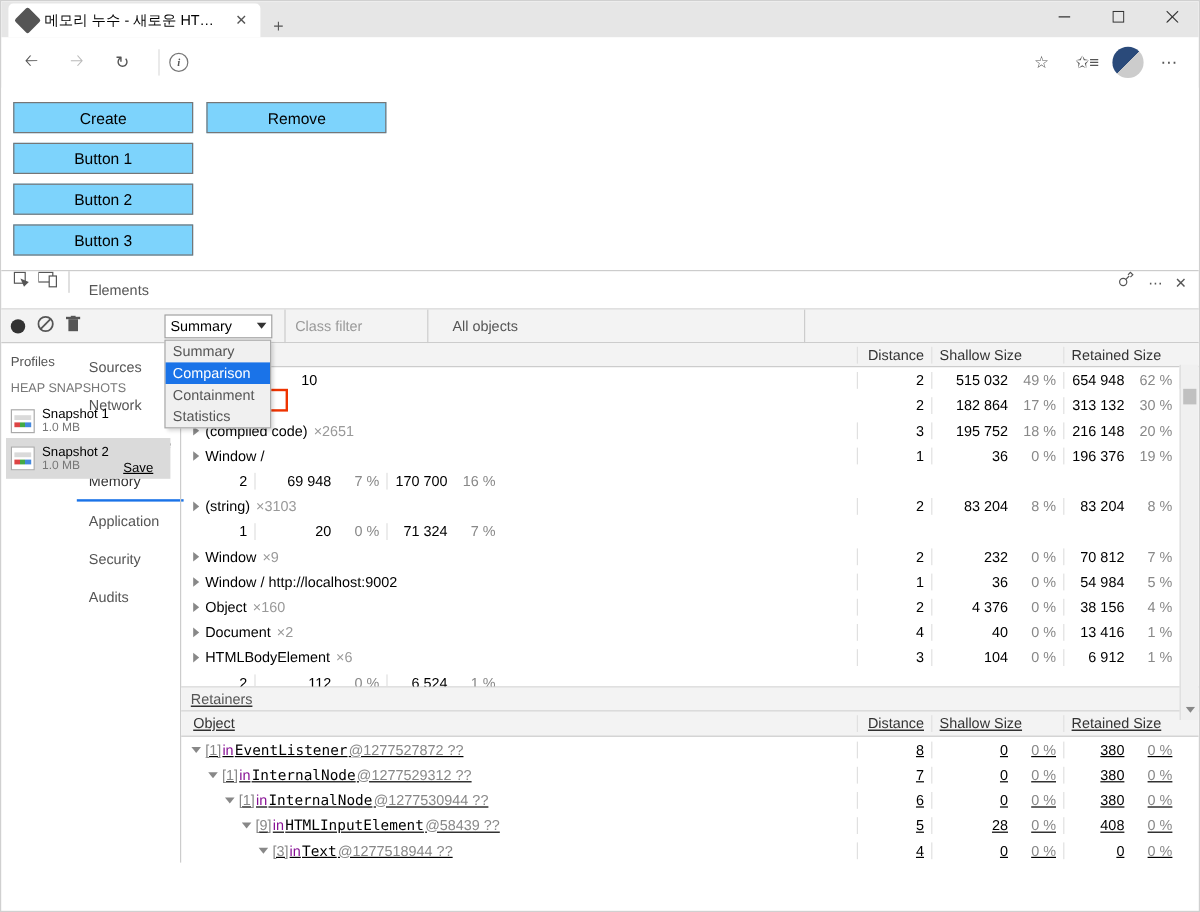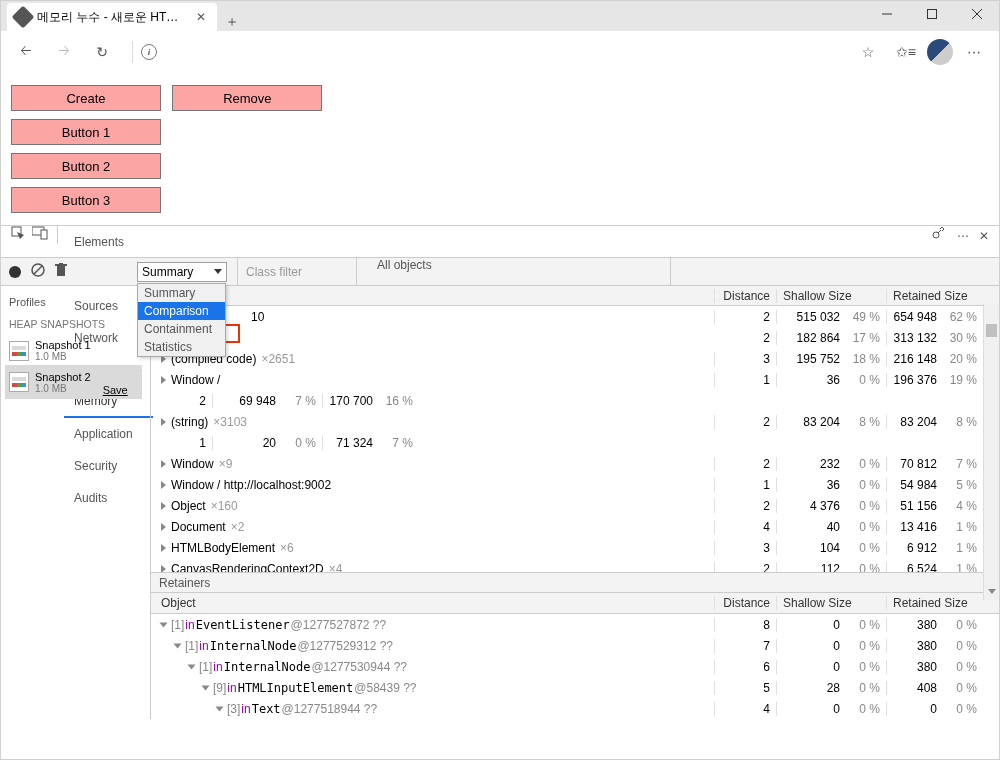--- a/index.html
+++ b/index.html
@@ -16,38 +16,38 @@
 .toolbar { height:42px; display:flex; align-items:center; padding:0 8px; gap:4px;}
 .tb-btn { width:34px; height:34px; display:flex; align-items:center; justify-content:center; color:#555; border-radius:4px; font-size:14px;}
 .tb-btn.disabled { color:#bbb; }
 .addr { flex:1; display:flex; align-items:center; height:30px; gap:8px; padding:0 4px;}
 .url-icon {width:16px;height:16px;border:1px solid #777;border-radius:50%;display:flex;align-items:center;justify-content:center;font-size:9px;font-family:serif;font-style:italic;font-weight:bold;color:#555;}
 .url { font-size:14px;}
 .url .host { color:#000; }
 .url .path { color:#595959; }
 .avatar { width:26px; height:26px; border-radius:50%; background:linear-gradient(135deg,#2a4a7a 50%,#ccc 50%); }
 .page { padding:8px 10px; background:#fff;}
-.page-btn { width:150px; height:26px; background:#fca5a5; border:1px solid #767676; font-size:13px; margin:4px 8px 4px 0; display:inline-block; font-family:Arial;}
+.page-btn { width:150px; height:26px; background:#7dd3fc; border:1px solid #767676; font-size:13px; margin:4px 8px 4px 0; display:inline-block; font-family:Arial;}
 .dev { border-top:1px solid #ccc; display:flex; flex-direction:column; height:494px;}
 .dev-tabs { display:flex; align-items:flex-start; height:32px; border-bottom:1px solid #ccc; gap:0; font-size:12px; color:#333; padding-left:6px;}
 .dev-tabs .ic { width:22px; text-align:center; color:#555;}
 .dev-tab { padding:0 10px; height:32px; display:flex; align-items:center; color:#555;}
 .dev-tab.active { color:#333; border-bottom:2px solid #1a73e8;}
 .dev-right { margin-left:auto; display:flex; align-items:center; gap:10px; padding-right:10px; color:#555;}
 .mem-toolbar { height:28px; display:flex; align-items:center; border-bottom:1px solid #ccc; background:#f3f3f3; gap:10px; padding-left:8px;}
 .rec { width:12px; height:12px; background:#333; border-radius:50%;}
 .clear { color:#555;}
 .trash { color:#555;}
 .select { margin-left:60px; height:20px; min-width:90px; border:1px solid #a0a0a0; background:#fff; padding:0 4px; display:flex; align-items:center; justify-content:space-between; position:relative;}
 .select .tri { border-left:4px solid transparent; border-right:4px solid transparent; border-top:5px solid #333;}
 .dropdown { position:absolute; top:20px; left:-1px; background:#f0f0f0; border:1px solid #aaa; width:89px; z-index:10; box-shadow:2px 2px 3px rgba(0,0,0,0.15);}
 .dropdown div { padding:2px 6px; font-size:12px; color:#555;}
 .dropdown div.sel { background:#1a73e8; color:#fff;}
 .clfilter { border-right:1px solid #ccc; height:28px; padding:0 12px 0 8px; display:flex; align-items:center; color:#999; width:120px; border-left:1px solid #ccc;}
-.allobj { padding:0 10px; display:flex; align-items:flex-start; color:#555; height:28px; border-right:1px solid #ccc; width:304px; justify-content:space-between;}
+.allobj { padding:0 10px; display:flex; align-items:center; color:#555; height:28px; border-right:1px solid #ccc; width:304px; justify-content:space-between;}
 .mem-body { flex:1; display:flex; overflow:hidden;}
 .sidebar { width:150px; border-right:1px solid #ccc; padding:10px 8px; font-size:11.5px;}
 .sidebar .h { color:#555; margin-bottom:10px; font-size:11px;}
 .sidebar .sh { color:#777; font-size:10.5px; margin-bottom:6px;}
 .snap { display:flex; align-items:center; gap:6px; padding:3px 4px; margin-left:-4px;}
 .snap .ic { width:20px; height:20px; background:#fff; border:1px solid #aaa; position:relative;}
 .snap .ic::after { content:""; position:absolute; left:2px; right:2px; top:10px; height:4px; background:linear-gradient(90deg,#d44 33%,#4a4 33% 66%,#48d 66%);}
 .snap .ic::before{content:"";position:absolute;left:2px;right:2px;top:4px;height:4px;background:#dadada;}
 .snap.sel { background:#dadada;}
 .snap .txt { display:flex; flex-direction:column;}
@@ -61,21 +61,21 @@
 .col-d { width:62px; text-align:right; padding-right:6px; border-right:1px solid #e0e0e0;}
 .col-s { width:110px; padding-right:6px; border-right:1px solid #e0e0e0; display:flex; justify-content:flex-end; gap:8px;}
 .col-r { width:112px; padding-right:22px; display:flex; justify-content:flex-end; gap:8px;}
 .pct { color:#888; width:32px; text-align:right;}
 .num { text-align:right;}
 .gridbody {overflow:hidden;}
 .gridrow .col-c { display:flex; align-items:center; gap:1px;}
 .tri2 { display:inline-block; width:0; height:0; border-top:4px solid transparent; border-bottom:4px solid transparent; border-left:5px solid #888; margin-right:4px;}
 .cnt { color:#999; margin-left:4px;}
 .redbox { position:absolute; border:2.5px solid #e30; pointer-events:none;}
-.ret { border-top:1px solid #ccc;}
+.ret { border-top:1px solid #ccc;text-decoration:underline;}
 .ret-h { background:#f3f3f3; height:20px; padding-left:8px; display:flex; align-items:center; color:#555; border-bottom:1px solid #ccc;}
 .ret .gridrow .col-c { font-family:Consolas,monospace;}
 .idx { color:#888; }
 .kw { color:#871094;}
 .addr-s { color:#888;}
 .scroll-g { position:absolute; right:0; width:16px; background:#f0f0f0; border-left:1px solid #dcdcdc;}
 </style>
 </head>
 <body>
 
@@ -329,21 +329,21 @@
             </div>
           </div>
           <div class="gridrow">
             <div class="col-c"><span class="tri2"></span>Object<span class="cnt">×160</span></div>
             <div class="col-d">2</div>
             <div class="col-s">
               <span class="num">4 376</span>
               <span class="pct">0 %</span>
             </div>
             <div class="col-r">
-              <span class="num">51 156</span>
+              <span class="num">38 156</span>
               <span class="pct">4 %</span>
             </div>
           </div>
           <div class="gridrow">
             <div class="col-c"><span class="tri2"></span>Document<span class="cnt">×2</span></div>
             <div class="col-d">4</div>
             <div class="col-s">
               <span class="num">40</span>
               <span class="pct">0 %</span>
             </div>
@@ -358,21 +358,20 @@
             <div class="col-s">
               <span class="num">104</span>
               <span class="pct">0 %</span>
             </div>
             <div class="col-r">
               <span class="num">6 912</span>
               <span class="pct">1 %</span>
             </div>
           </div>
           <div class="gridrow">
-            <div class="col-c"><span class="tri2"></span>CanvasRenderingContext2D<span class="cnt">×4</span></div>
             <div class="col-d">2</div>
             <div class="col-s">
               <span class="num">112</span>
               <span class="pct">0 %</span>
             </div>
             <div class="col-r">
               <span class="num">6 524</span>
               <span class="pct">1 %</span>
             </div>
           </div>

